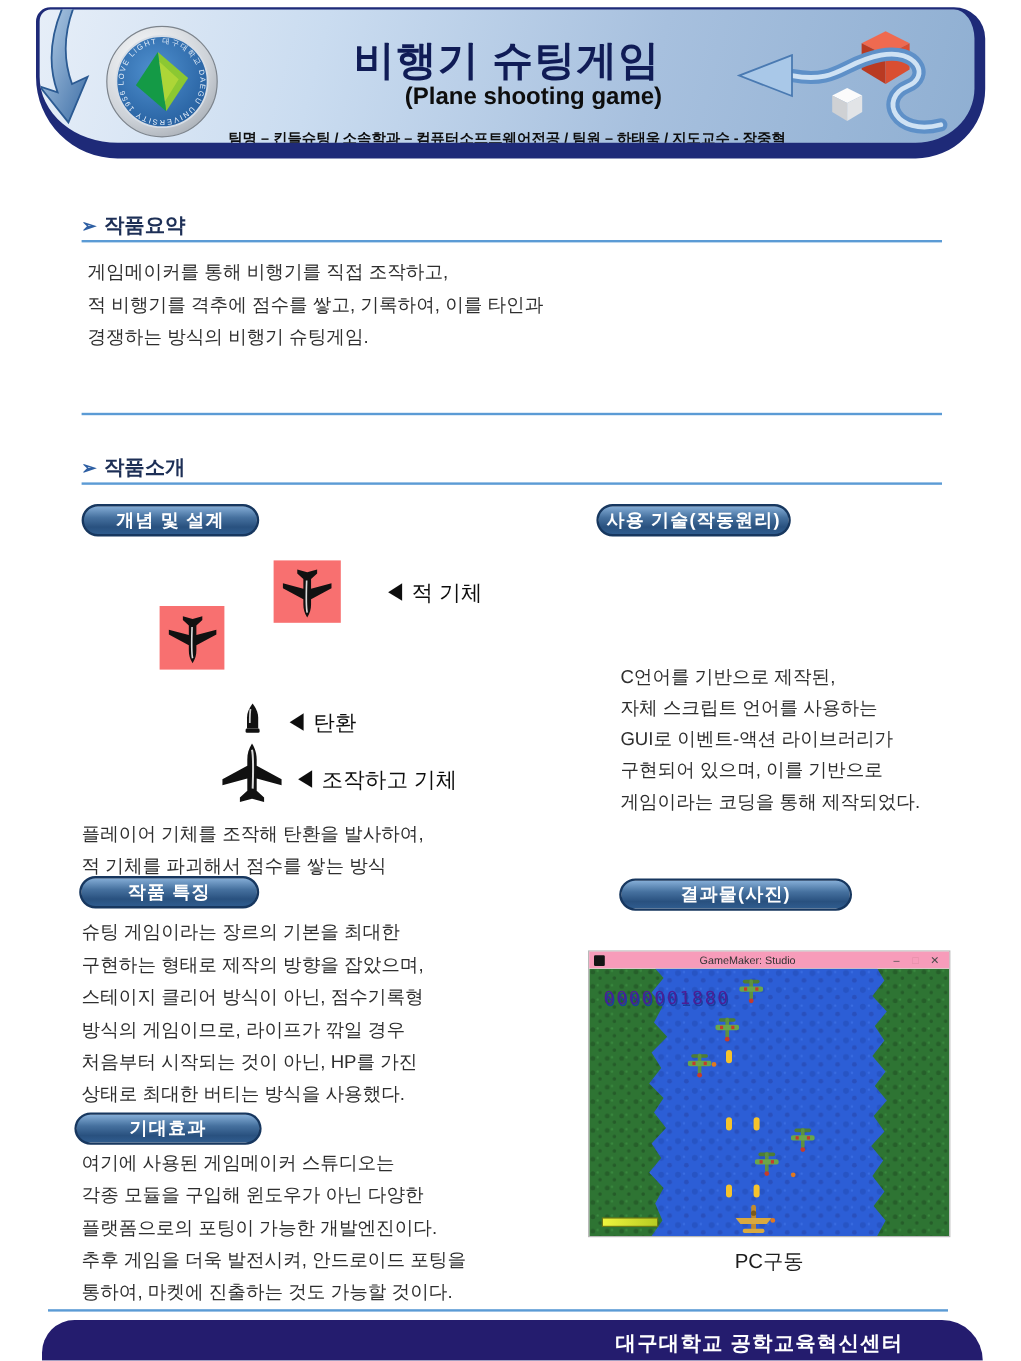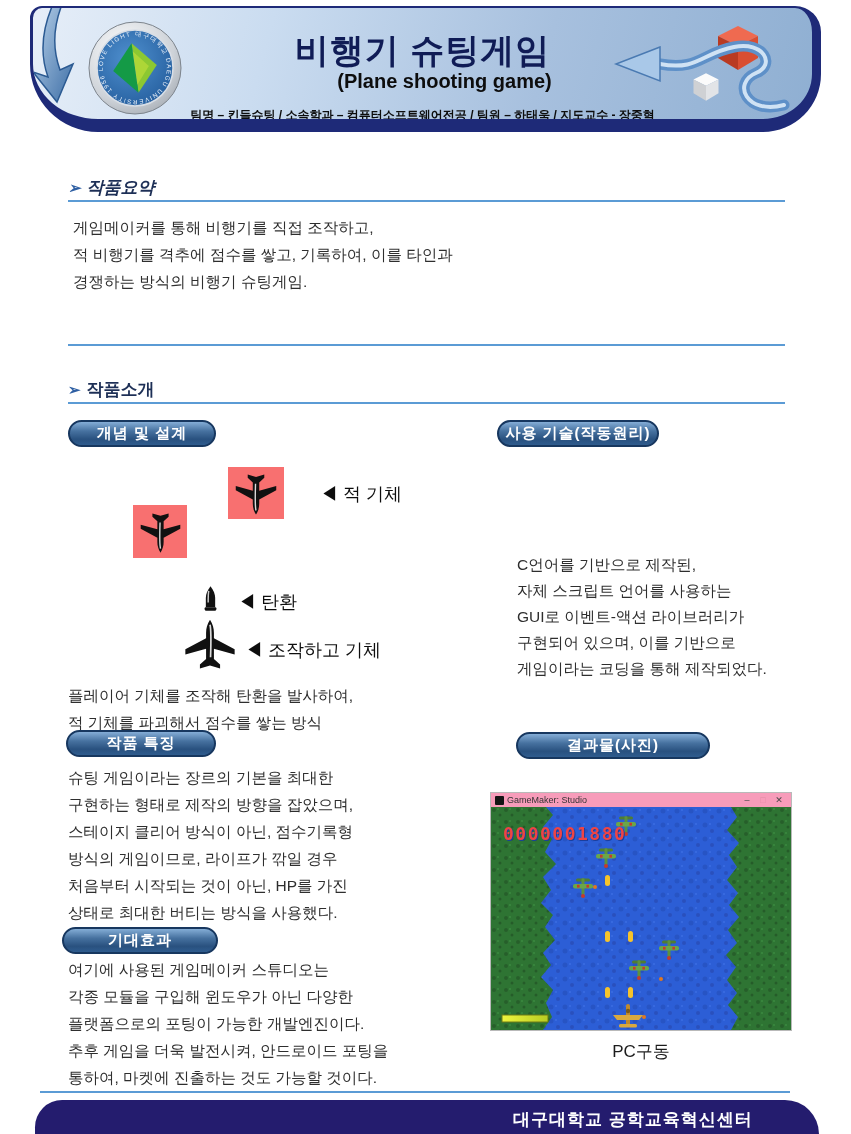--- a/index.html
+++ b/index.html
@@ -48,26 +48,26 @@
   .gm-row{display:flex;align-items:center;}
   .gm-names{margin-left:2px;line-height:1;}
   .gm-name{font-size:20px;color:#7ec242;font-weight:bold;letter-spacing:.5px;}
   .gm-sub{font-size:17px;color:#e8e8e8;margin-top:1px;letter-spacing:1px;}
   
   .game-window{position:absolute;left:490px;top:792px;width:302px;height:239px;
     border:1px solid #b9b9b9;box-sizing:border-box;}
   .game-titlebar{height:14px;background:#f79cba;display:flex;align-items:center;
     font-size:9px;color:#333;padding:0 4px;box-sizing:border-box;}
   .gtb-icon{width:9px;height:9px;background:#141414;border-radius:1px;margin-right:3px;flex:0 0 auto;}
-  .gtb-title{flex:1;white-space:nowrap;overflow:hidden;}
+  .gtb-title{flex:1;white-space:nowrap;overflow:hidden;text-align:center;}
   .gtb-btn{width:16px;text-align:center;font-size:9px;color:#4a4a4a;}
   .gtb-btn.max{color:#df8ca4;}
   .game-screen{position:relative;width:300px;height:223px;overflow:hidden;}
   .game-score{position:absolute;left:12px;top:16px;font-family:"DejaVu Sans Mono",monospace;
-    font-size:18px;font-weight:bold;color:#ef4444;letter-spacing:1.5px;
+    font-size:15px;font-weight:normal;color:#4c1d95;letter-spacing:1.5px;
     text-shadow:1px 1px 0 #1a3e9e;}
   .caption{position:absolute;left:556px;top:1040px;width:170px;text-align:center;
     font-size:17px;color:#1c1c1c;}
   
   .footer-bar{position:absolute;left:35px;top:1100px;width:784px;height:34px;background:#241c6e;
     border-radius:32px 40px 0 0;}
   .footer-text{position:absolute;left:478px;top:8px;font-size:17px;font-weight:bold;color:#fff;
     letter-spacing:1px;white-space:nowrap;}
 </style>
 </head>
@@ -176,21 +176,21 @@
     </span>
     <span class="hdr-ribbon">
       <svg width="210" height="90" viewBox="0 0 210 90">
         <path d="M198 82 C160 92 146 60 170 50 C190 42 178 18 148 24 C116 30 112 48 74 41" stroke="#5e90c8" stroke-width="11" fill="none" stroke-linecap="round"></path>
         <path d="M198 82 C160 92 146 60 170 50 C190 42 178 18 148 24 C116 30 112 48 74 41" stroke="#cfe2f4" stroke-width="4" fill="none" stroke-linecap="round"></path>
         <polygon points="74,24 30,41 74,58" fill="#a9c8e8" stroke="#4a7ab2" stroke-width="1.5"></polygon>
       </svg>
     </span>
   </div>
 
-  <div class="sec-head" style="left:68px;top:176px;font-style:italic;">
+  <div class="sec-head" style="left:68px;top:176px;">
     <span class="mk">➢</span><span>작품요약</span>
   </div>
   <div class="hline" style="left:68px;top:200px;width:717px;"></div>
   <div class="body-text" style="left:73px;top:214px;">
     <div class="ln">게임메이커를 통해 비행기를 직접 조작하고,</div>
     <div class="ln">적 비행기를 격추에 점수를 쌓고, 기록하여, 이를 타인과</div>
     <div class="ln">경쟁하는 방식의 비행기 슈팅게임.</div>
   </div>
   <div class="hline" style="left:68px;top:344px;width:717px;"></div>
 

